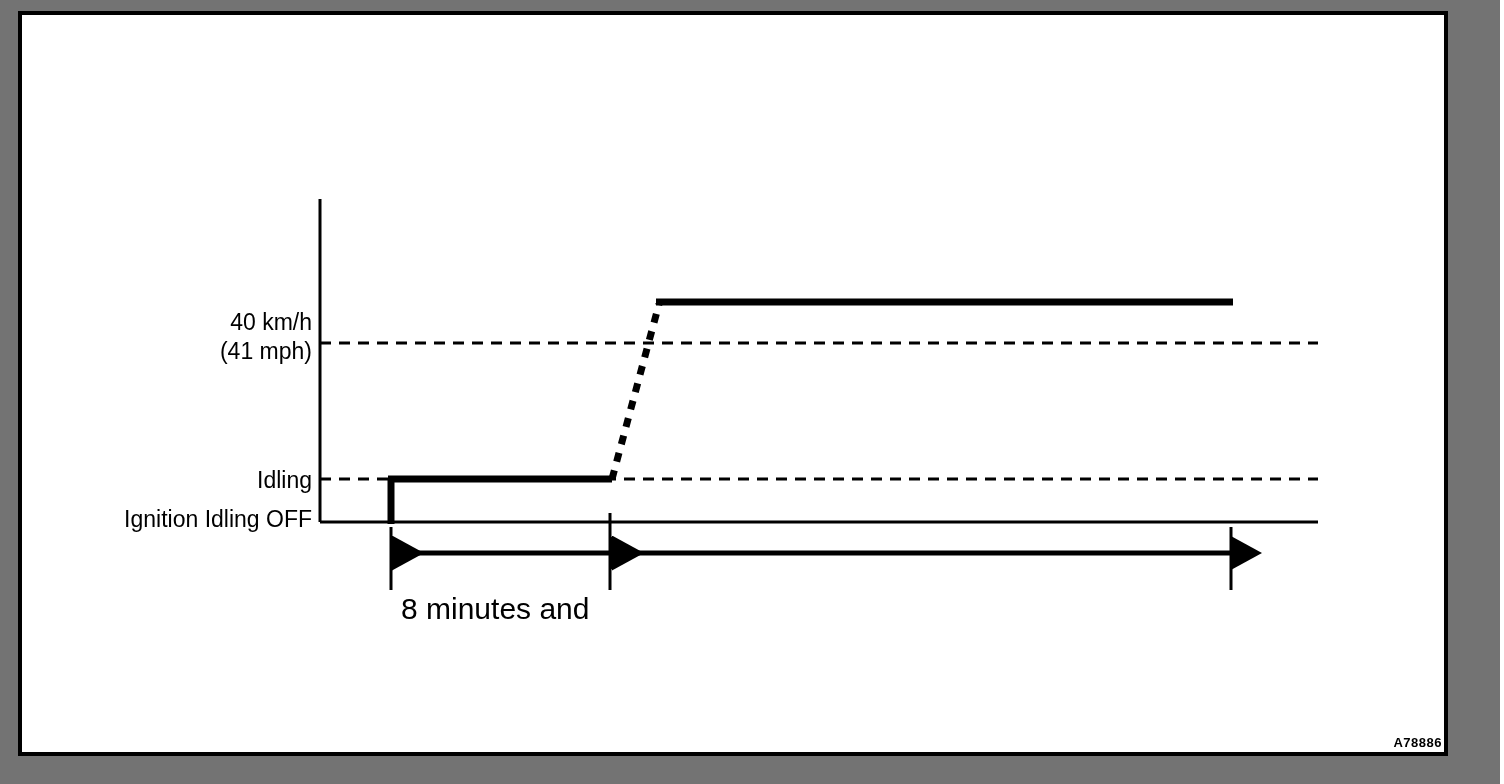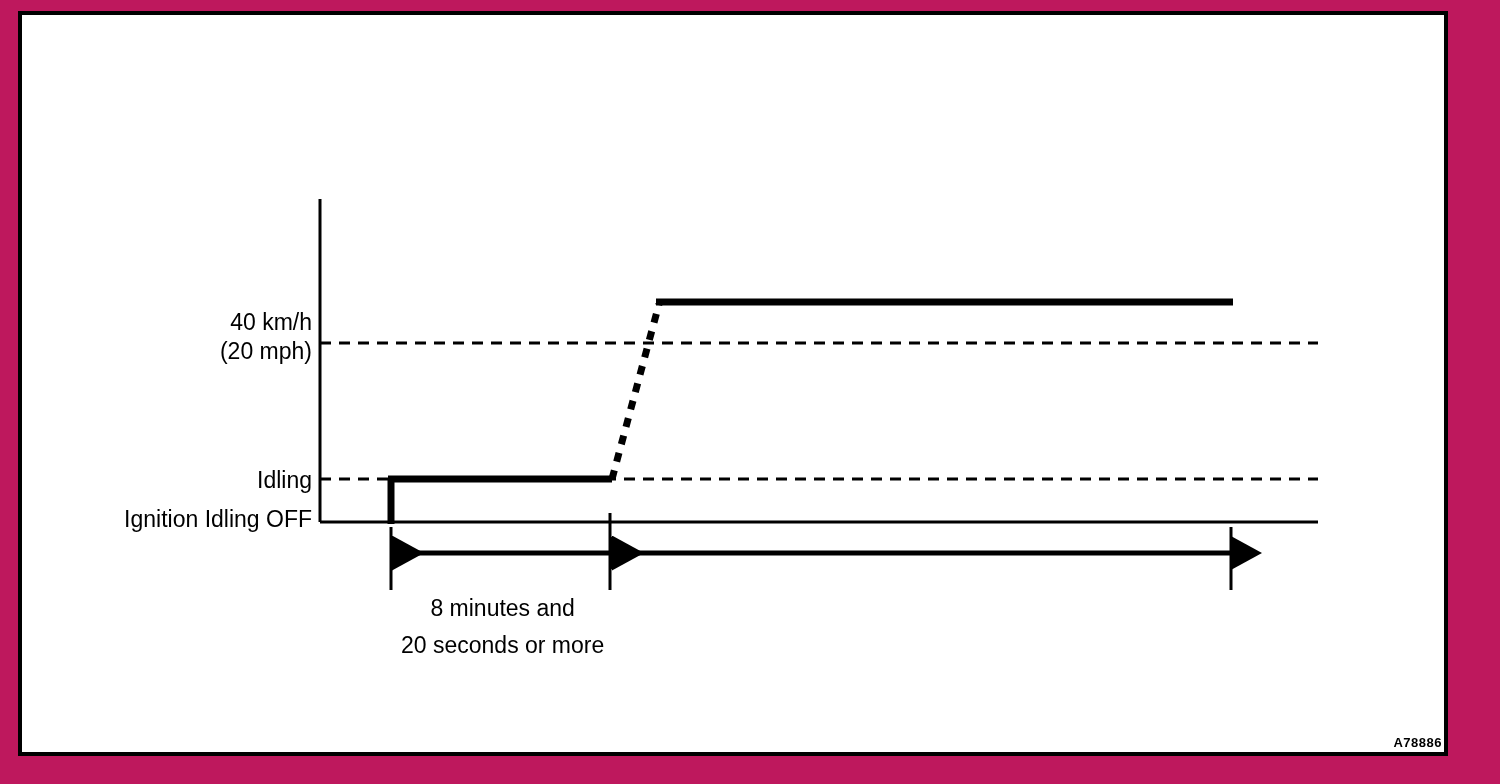--- a/index.html
+++ b/index.html
@@ -11,21 +11,21 @@
     width: 1504px;
     height: 784px;
     font-family: "Liberation Sans", sans-serif;
     color: #000000;
     overflow: hidden;
   }
   #figure-root {
     position: relative;
     width: 1500px;
     height: 784px;
-    background: #be185d;
+    background: #737373;
   }
   #figure-frame {
     position: absolute;
     left: 18px;
     top: 11px;
     width: 1430px;
     height: 745px;
     border: 4px solid #000000;
     box-sizing: border-box;
     background: #ffffff;
@@ -42,25 +42,25 @@
     font-family: "Liberation Sans", sans-serif;
     font-size: 23px;
     line-height: 29px;
     color: #000000;
     white-space: nowrap;
     text-align: right;
   }
   .span-label {
     position: absolute;
     font-family: "Liberation Sans", sans-serif;
-    font-size: 23px;
+    font-size: 30px;
     line-height: 37px;
     color: #000000;
     white-space: nowrap;
-    text-align: center;
+    text-align: left;
   }
   #label-speed {
     right: 1188px;
     top: 308px;
   }
   #label-idling {
     right: 1188px;
     top: 466px;
   }
   #label-ignition {
@@ -124,28 +124,27 @@
       </marker>
     </defs>
 
     <line x1="392" y1="553" x2="609" y2="553" stroke="#000000" stroke-width="5" marker-start="url(#arrow-left)" marker-end="url(#arrow-right)"></line>
 
     <line x1="612" y1="553" x2="1230" y2="553" stroke="#000000" stroke-width="5" marker-start="url(#arrow-left)" marker-end="url(#arrow-right)"></line>
   </svg>
 
   <div class="axis-label" id="label-speed">
     <div>40 km/h</div>
-    <div>(20 mph)</div>
+    <div>(41 mph)</div>
   </div>
 
   <div class="axis-label" id="label-idling">Idling</div>
 
   <div class="axis-label" id="label-ignition">Ignition Idling OFF</div>
 
   <div class="span-label" id="label-phase1">
     <div>8 minutes and</div>
-    <div>20 seconds or more</div>
   </div>
 
 
   <div id="figure-id">A78886</div>
 
 </div>
 
 </body></html>

